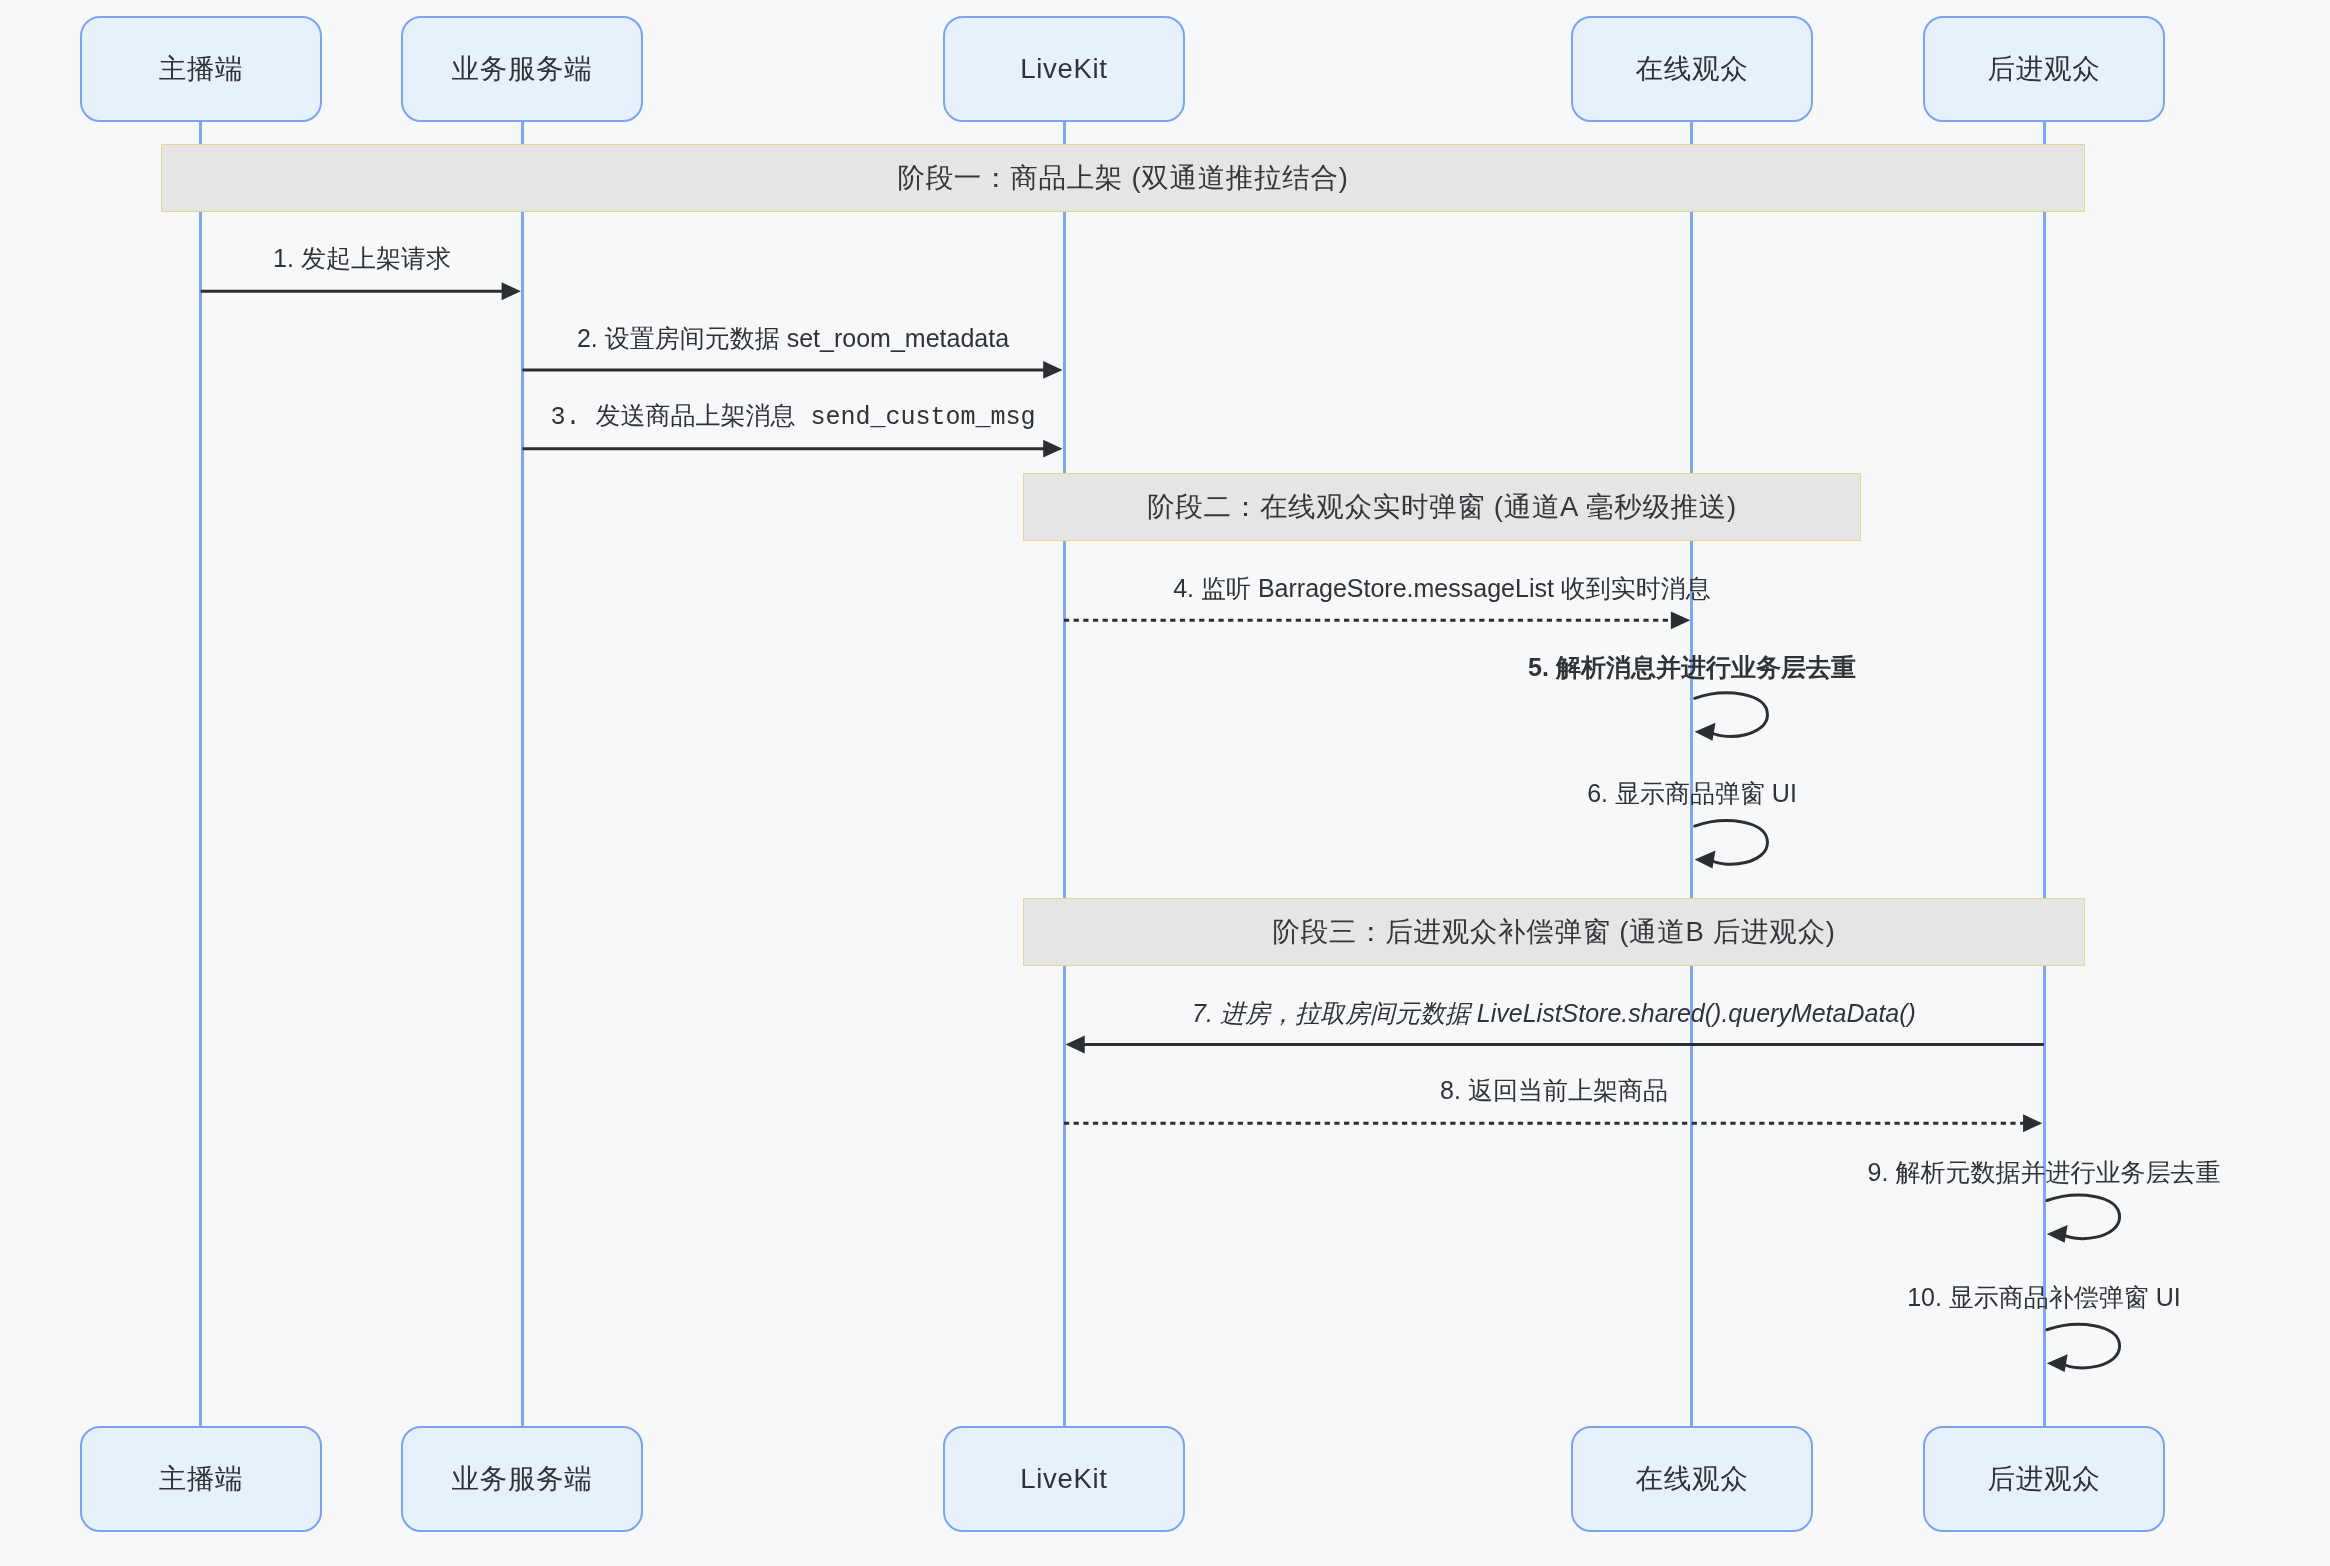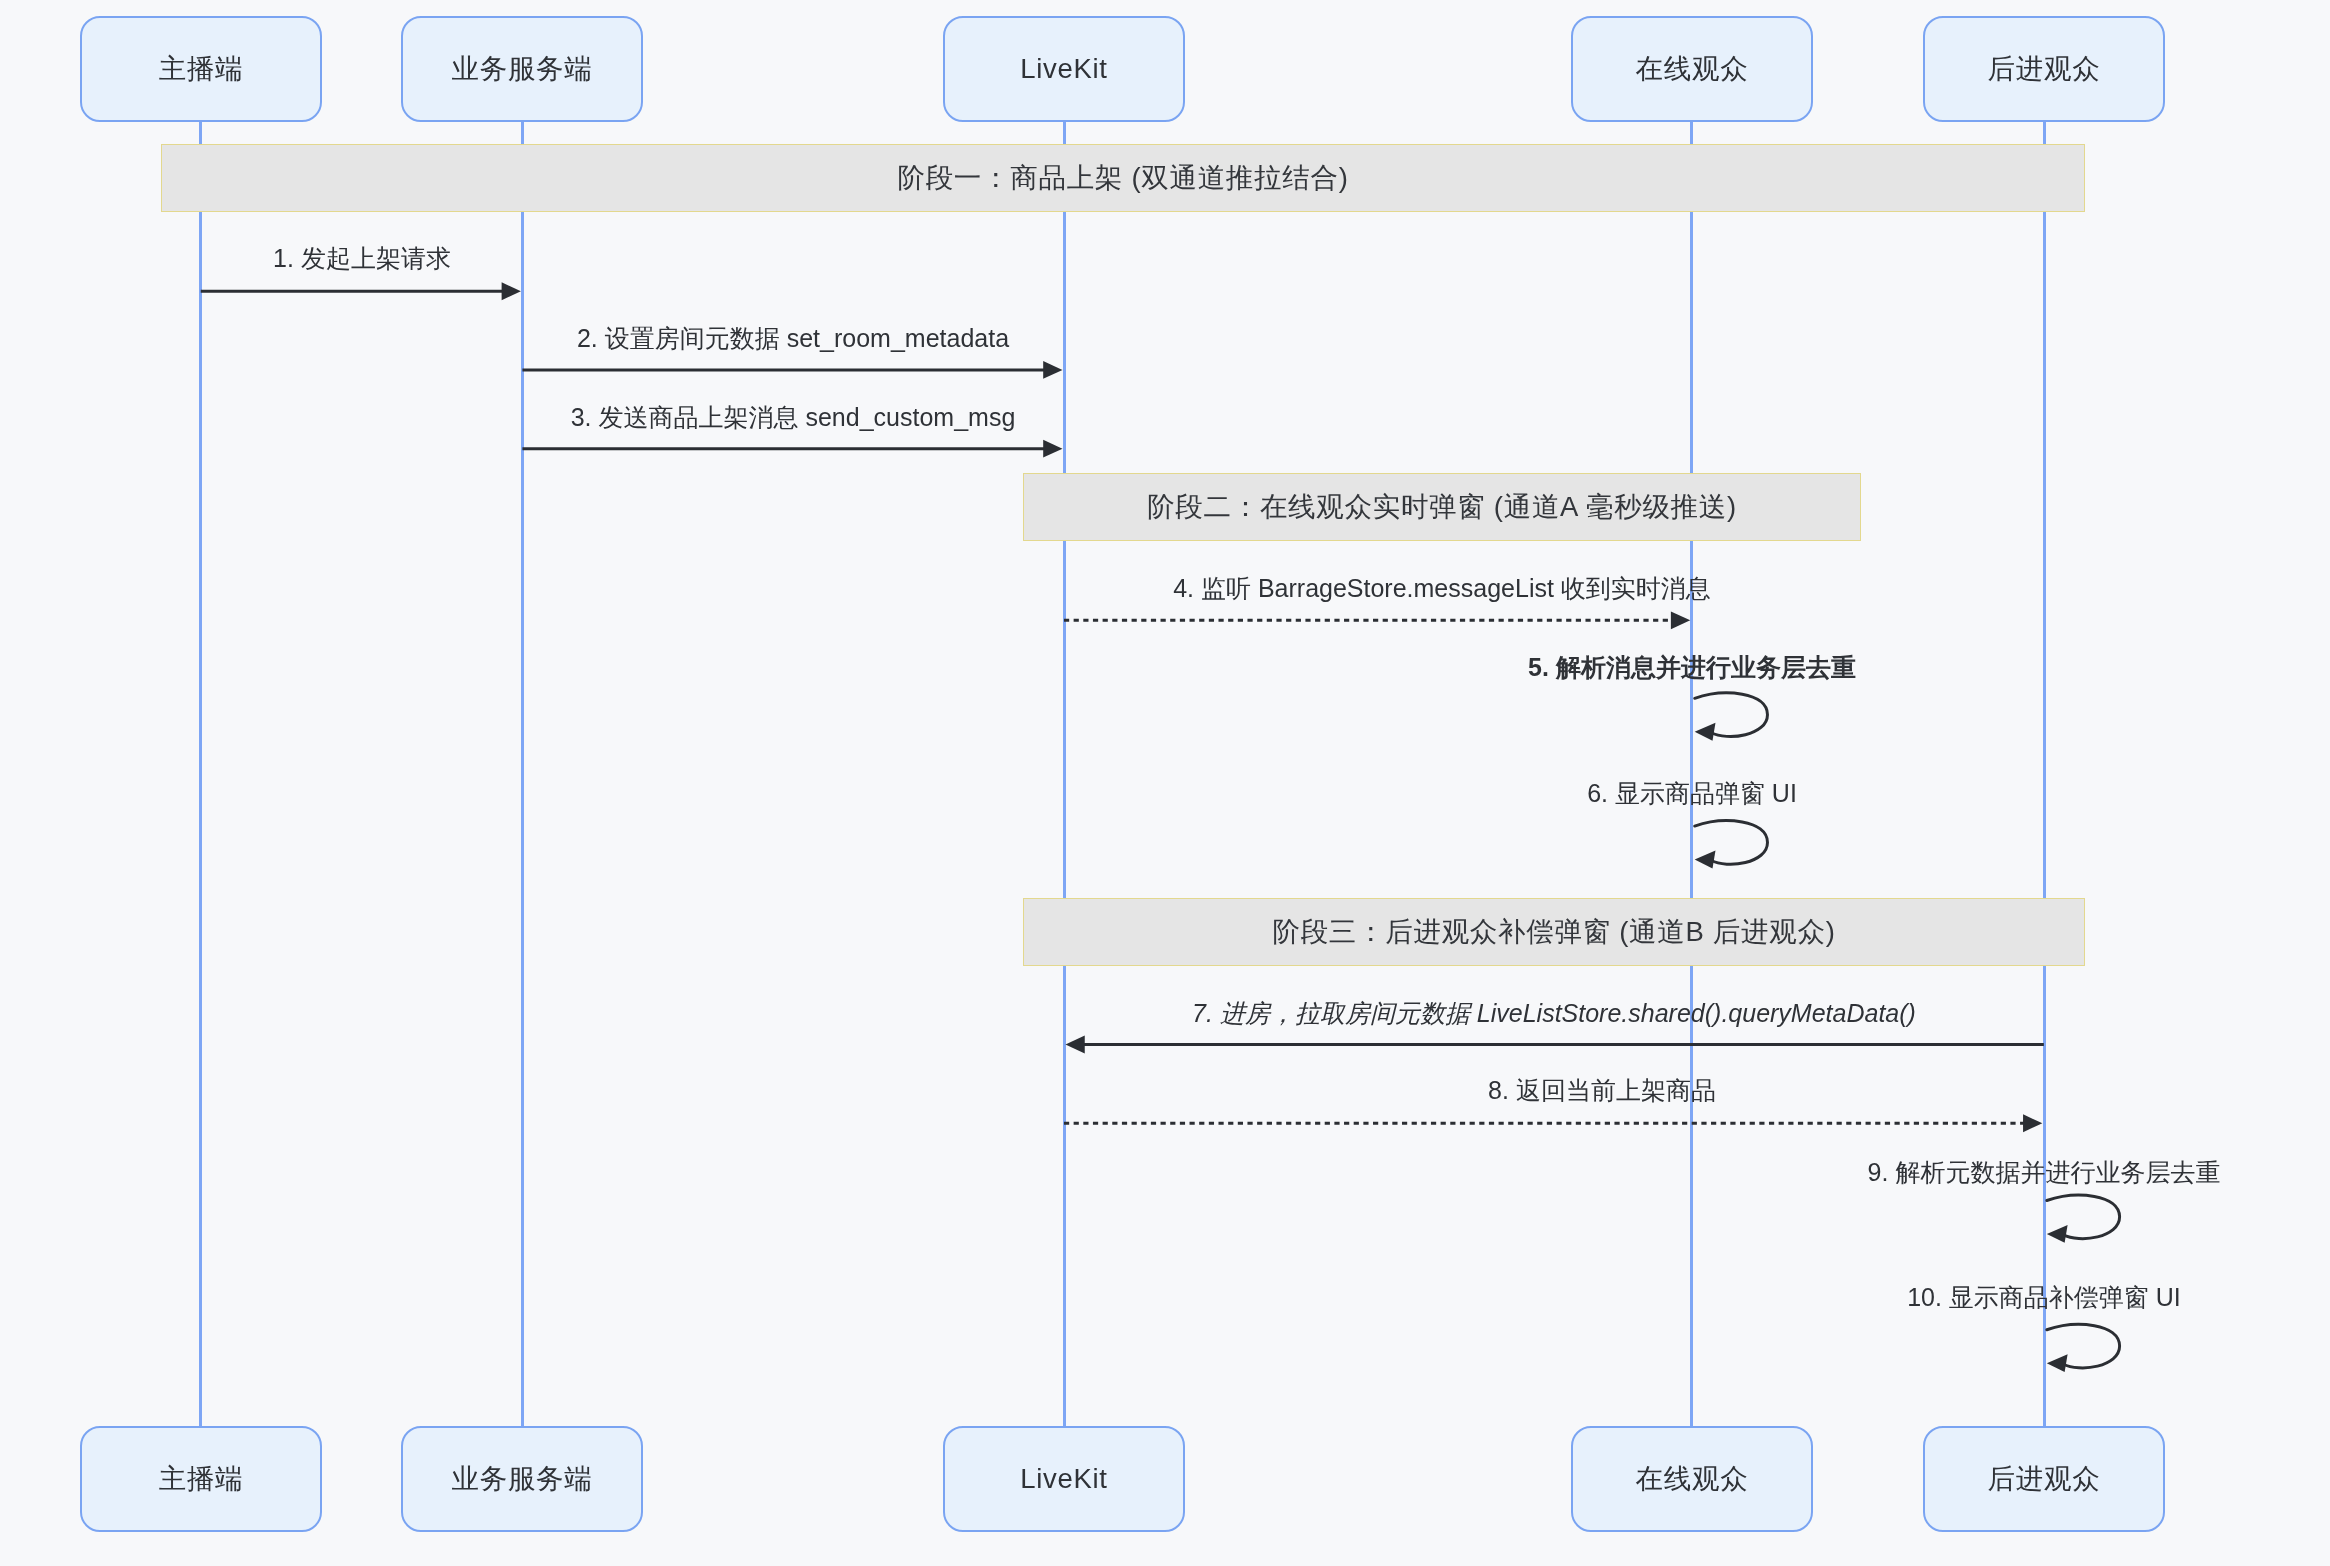--- a/index.html
+++ b/index.html
@@ -53,26 +53,26 @@
       <polygon points="1434,1406 1460,1394 1460,1418" fill="#2b2e33"></polygon>
       <line x1="1432" y1="1512" x2="2729" y2="1512" stroke="#2b2e33" stroke-width="4" stroke-dasharray="7 6"></line>
       <polygon points="2749,1512 2723,1500 2723,1524" fill="#2b2e33"></polygon>
       <path d="M 2755 1616 C 2795 1602, 2853 1608, 2853 1638 C 2853 1666, 2799 1674, 2777 1662" fill="none" stroke="#2b2e33" stroke-width="4" stroke-linecap="round"></path>
       <polygon points="2755,1661 2783,1649 2779,1673" fill="#2b2e33"></polygon>
       <path d="M 2755 1790 C 2795 1776, 2853 1782, 2853 1812 C 2853 1840, 2799 1848, 2777 1836" fill="none" stroke="#2b2e33" stroke-width="4" stroke-linecap="round"></path>
       <polygon points="2755,1835 2783,1823 2779,1847" fill="#2b2e33"></polygon>
     </svg>
     <div class="msg-label" style="left: 362px; top: 242px;">1. 发起上架请求</div>
     <div class="msg-label" style="left: 793px; top: 322px;">2. 设置房间元数据 set_room_metadata</div>
-    <div class="msg-label" style="left: 793px; top: 401px;">3. 发送商品上架消息 send_custom_msg</div>
+    <div class="msg-label" style="left: 793px; top: 401px; font-family: Liberation Mono, monospace;">3. 发送商品上架消息 send_custom_msg</div>
     <div class="msg-label" style="left: 1442px; top: 572px;">4. 监听 BarrageStore.messageList 收到实时消息</div>
     <div class="msg-label" style="left: 1692px; top: 651px; font-weight: bold;">5. 解析消息并进行业务层去重</div>
     <div class="msg-label" style="left: 1692px; top: 777px;">6. 显示商品弹窗 UI</div>
     <div class="msg-label" style="left: 1554px; top: 997px; font-style: italic;">7. 进房，拉取房间元数据 LiveListStore.shared().queryMetaData()</div>
-    <div class="msg-label" style="left: 1554px; top: 1074px; margin-left: 48px;">8. 返回当前上架商品</div>
+    <div class="msg-label" style="left: 1554px; top: 1074px;">8. 返回当前上架商品</div>
     <div class="msg-label" style="left: 2044px; top: 1156px;">9. 解析元数据并进行业务层去重</div>
     <div class="msg-label" style="left: 2044px; top: 1281px;">10. 显示商品补偿弹窗 UI</div>
     <div class="actor-box" style="left: 80px; top: 15.6px;">主播端</div>
     <div class="actor-box" style="left: 80px; top: 1426px;">主播端</div>
     <div class="actor-box" style="left: 401px; top: 15.6px;">业务服务端</div>
     <div class="actor-box" style="left: 401px; top: 1426px;">业务服务端</div>
     <div class="actor-box" style="left: 943px; top: 15.6px;">LiveKit</div>
     <div class="actor-box" style="left: 943px; top: 1426px;">LiveKit</div>
     <div class="actor-box" style="left: 1571px; top: 15.6px;">在线观众</div>
     <div class="actor-box" style="left: 1571px; top: 1426px;">在线观众</div>

